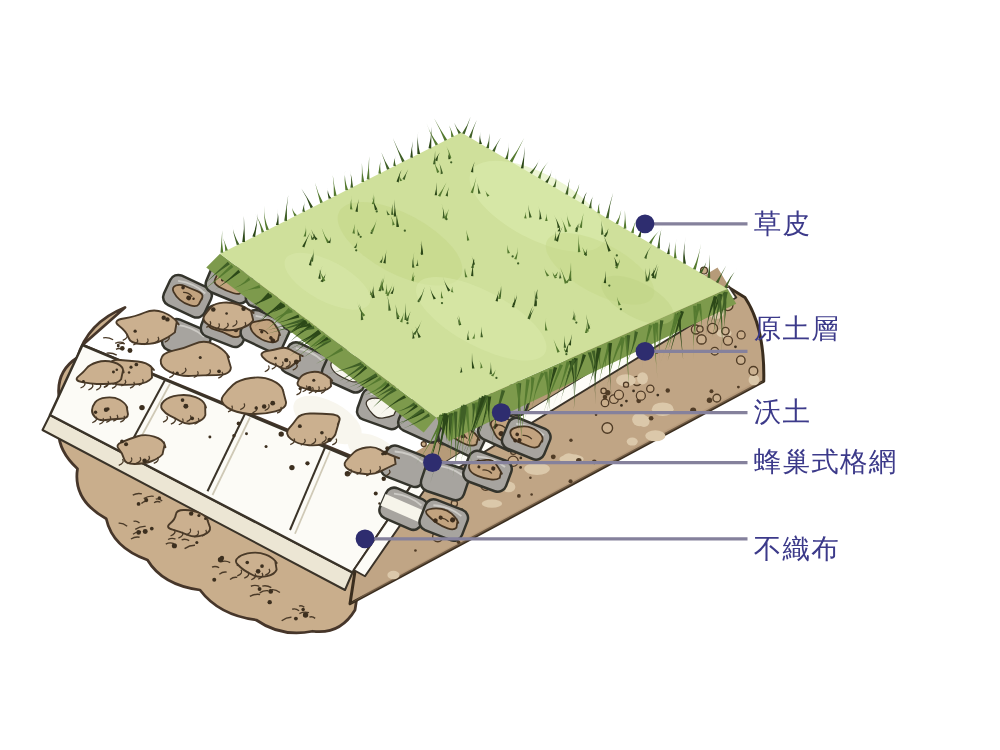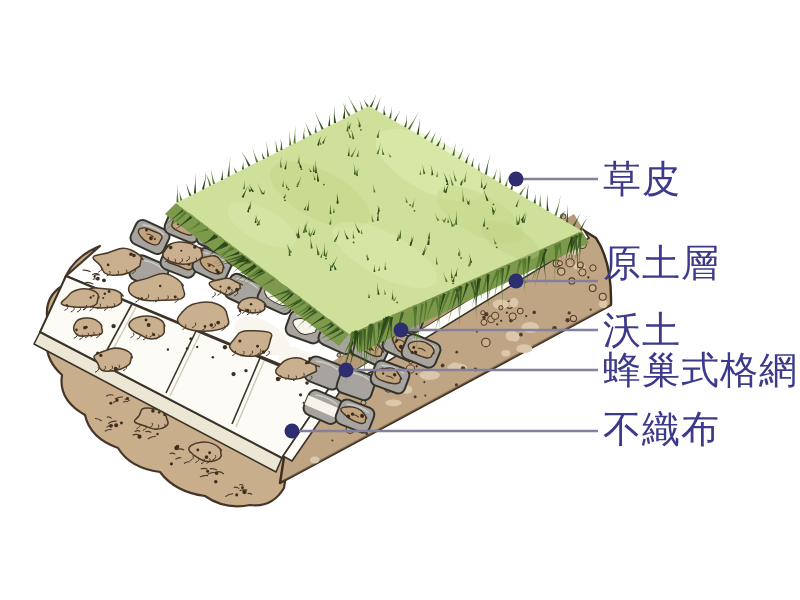--- a/index.html
+++ b/index.html
@@ -1,25 +1,25 @@
 <!DOCTYPE html>
 <html style="--label-color: #3c3a8a;"><head>
 <meta charset="utf-8">
 <style>
   html,body{margin:0;padding:0;background:#ffffff;}
   body{width:800px;height:600px;overflow:hidden;}
   .stage{position:relative;width:800px;height:600px;font-family:"DejaVu Sans",sans-serif;background:#fff;}
   .stage svg{position:absolute;left:0;top:0;}
   .lbl{
     position:absolute;left:603px;height:36px;display:flex;align-items:center;
-    font-size:38px;letter-spacing:1px;white-space:nowrap;
+    font-size:22px;letter-spacing:1px;white-space:nowrap;
     color:var(--label-color,#3c3a8a);
     font-family:"DejaVu Sans",sans-serif;
   }
-  .lbl-0{top:161px}.lbl-1{top:245px}.lbl-2{top:312px}.lbl-3{top:352px}.lbl-4{top:411px}
+  .lbl-0{top:161px}.lbl-1{top:245px}.lbl-2{top:312px}.lbl-3{top:352px}.lbl-4{top:421px}
 </style>
 </head>
 <body>
 
 <div class="stage">
   <svg id="illo" width="800" height="600" viewBox="0 0 800 600">
     <g id="g-soilbase">
         <path d="M100,246 Q70,258 62,286 Q40,300 50,330 Q40,355 62,375 Q58,400 85,415 Q90,438 118,448 Q130,468 160,472 Q175,492 205,496 Q225,510 250,505 Q272,508 284,488 L287,468 L332,386 L66,276 Z" fill="#c9ae8c" stroke="#46362a" stroke-width="2.2" stroke-linejoin="round"></path>
         <path d="M78.76477897167206,302.21629316778854 q-4.4,-1.8 -8.9,-0.7" stroke="#4a3a28" stroke-width="1.1" fill="none"></path>
         <path d="M88.67247894220054,313.8575756647624 q-2.2,-1.0 -4.4,1.0" stroke="#4a3a28" stroke-width="1.1" fill="none"></path>

